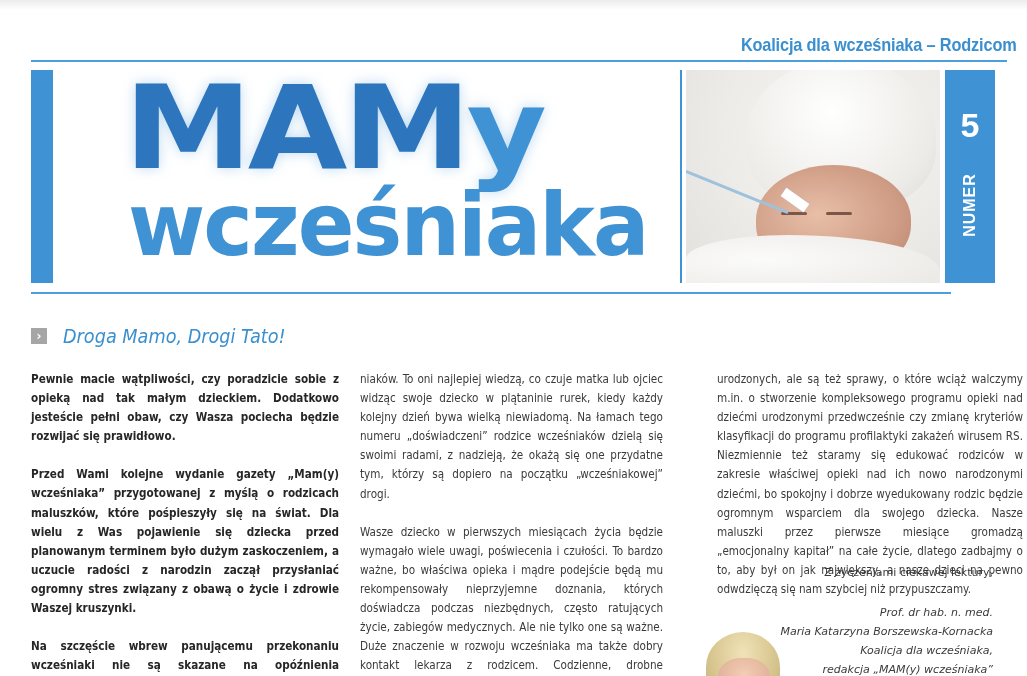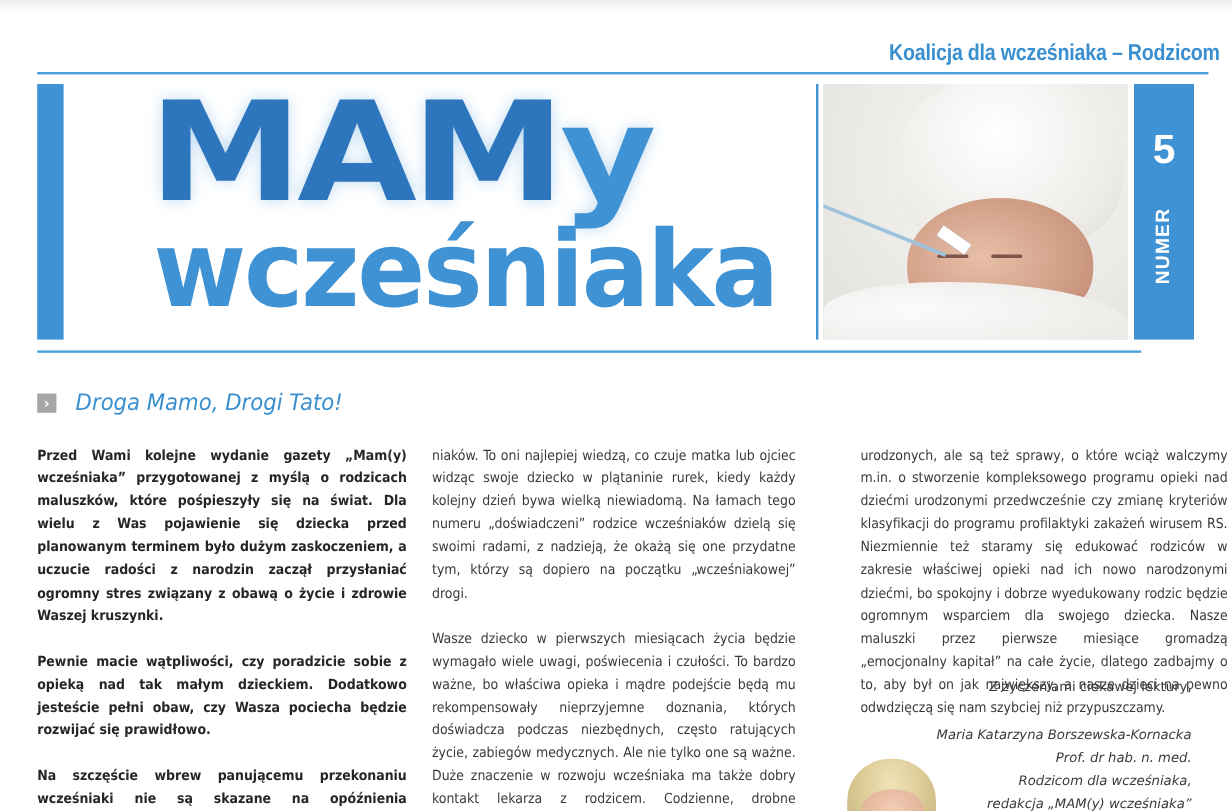--- a/index.html
+++ b/index.html
@@ -90,40 +90,40 @@
 </div>
 
 <div class="rule bottom"></div>
 
 <div class="hd">
   <div class="chev">›</div>
   <div class="title">Droga Mamo, Drogi Tato!</div>
 </div>
 
 <div class="col col1">
+  <p class="lead">Pewnie macie wątpliwości, czy poradzicie sobie z opieką nad tak małym dzieckiem. Dodatkowo jesteście pełni obaw, czy Wasza pociecha będzie rozwijać się prawidłowo.</p>
   <p class="lead">Przed Wami kolejne wydanie gazety „Mam(y) wcześniaka” przygotowanej z myślą o rodzicach maluszków, które pośpieszyły się na świat. Dla wielu z Was pojawienie się dziecka przed planowanym terminem było dużym zaskoczeniem, a uczucie radości z narodzin zaczął przysłaniać ogromny stres związany z obawą o życie i zdrowie Waszej kruszynki.</p>
-  <p class="lead">Pewnie macie wątpliwości, czy poradzicie sobie z opieką nad tak małym dzieckiem. Dodatkowo jesteście pełni obaw, czy Wasza pociecha będzie rozwijać się prawidłowo.</p>
   <p class="lead">Na szczęście wbrew panującemu przekonaniu wcześniaki nie są skazane na opóźnienia rozwojowe, a większość dzieci urodzonych przedwcześnie nadrabia je w późniejszym okresie życia.</p>
 
 </div>
 
 <div class="col col2">
   <p>niaków. To oni najlepiej wiedzą, co czuje matka lub ojciec widząc swoje dziecko w plątaninie rurek, kiedy każdy kolejny dzień bywa wielką niewiadomą. Na łamach tego numeru „doświadczeni” rodzice wcześniaków dzielą się swoimi radami, z nadzieją, że okażą się one przydatne tym, którzy są dopiero na początku „wcześniakowej” drogi.</p>
   <p>Wasze dziecko w pierwszych miesiącach życia będzie wymagało wiele uwagi, poświecenia i czułości. To bardzo ważne, bo właściwa opieka i mądre podejście będą mu rekompensowały nieprzyjemne doznania, których doświadcza podczas niezbędnych, często ratujących życie, zabiegów medycznych. Ale nie tylko one są ważne. Duże znaczenie w rozwoju wcześniaka ma także dobry kontakt lekarza z rodzicem. Codzienne, drobne komplementy ze strony personelu szpitala będą stanowiły miłą przeciwwagę dla suchych, medycznych opisów stanu zdrowia dziecka.</p>
 </div>
 
 <div class="col col3">
   <p>urodzonych, ale są też sprawy, o które wciąż walczymy m.in. o stworzenie kompleksowego programu opieki nad dziećmi urodzonymi przedwcześnie czy zmianę kryteriów klasyfikacji do programu profilaktyki zakażeń wirusem RS. Niezmiennie też staramy się edukować rodziców w zakresie właściwej opieki nad ich nowo narodzonymi dziećmi, bo spokojny i dobrze wyedukowany rodzic będzie ogromnym wsparciem dla swojego dziecka. Nasze maluszki przez pierwsze miesiące gromadzą „emocjonalny kapitał” na całe życie, dlatego zadbajmy o to, aby był on jak największy, a nasze dzieci na pewno odwdzięczą się nam szybciej niż przypuszczamy.</p>
 </div>
 
 <div class="greet">Z życzeniami ciekawej lektury,</div>
 
 <div class="sign">
+  <div>Prof. dr hab. n. med.</div>
   <div>Maria Katarzyna Borszewska-Kornacka</div>
-  <div>Prof. dr hab. n. med.</div>
-  <div>Rodzicom dla wcześniaka,</div>
+  <div>Koalicja dla wcześniaka,</div>
   <div>redakcja „MAM(y) wcześniaka”</div>
 </div>
 
 <div class="portrait" title="author-portrait">
   <div class="hair"></div>
   <div class="pface"></div>
 </div>
 
 </body></html>

